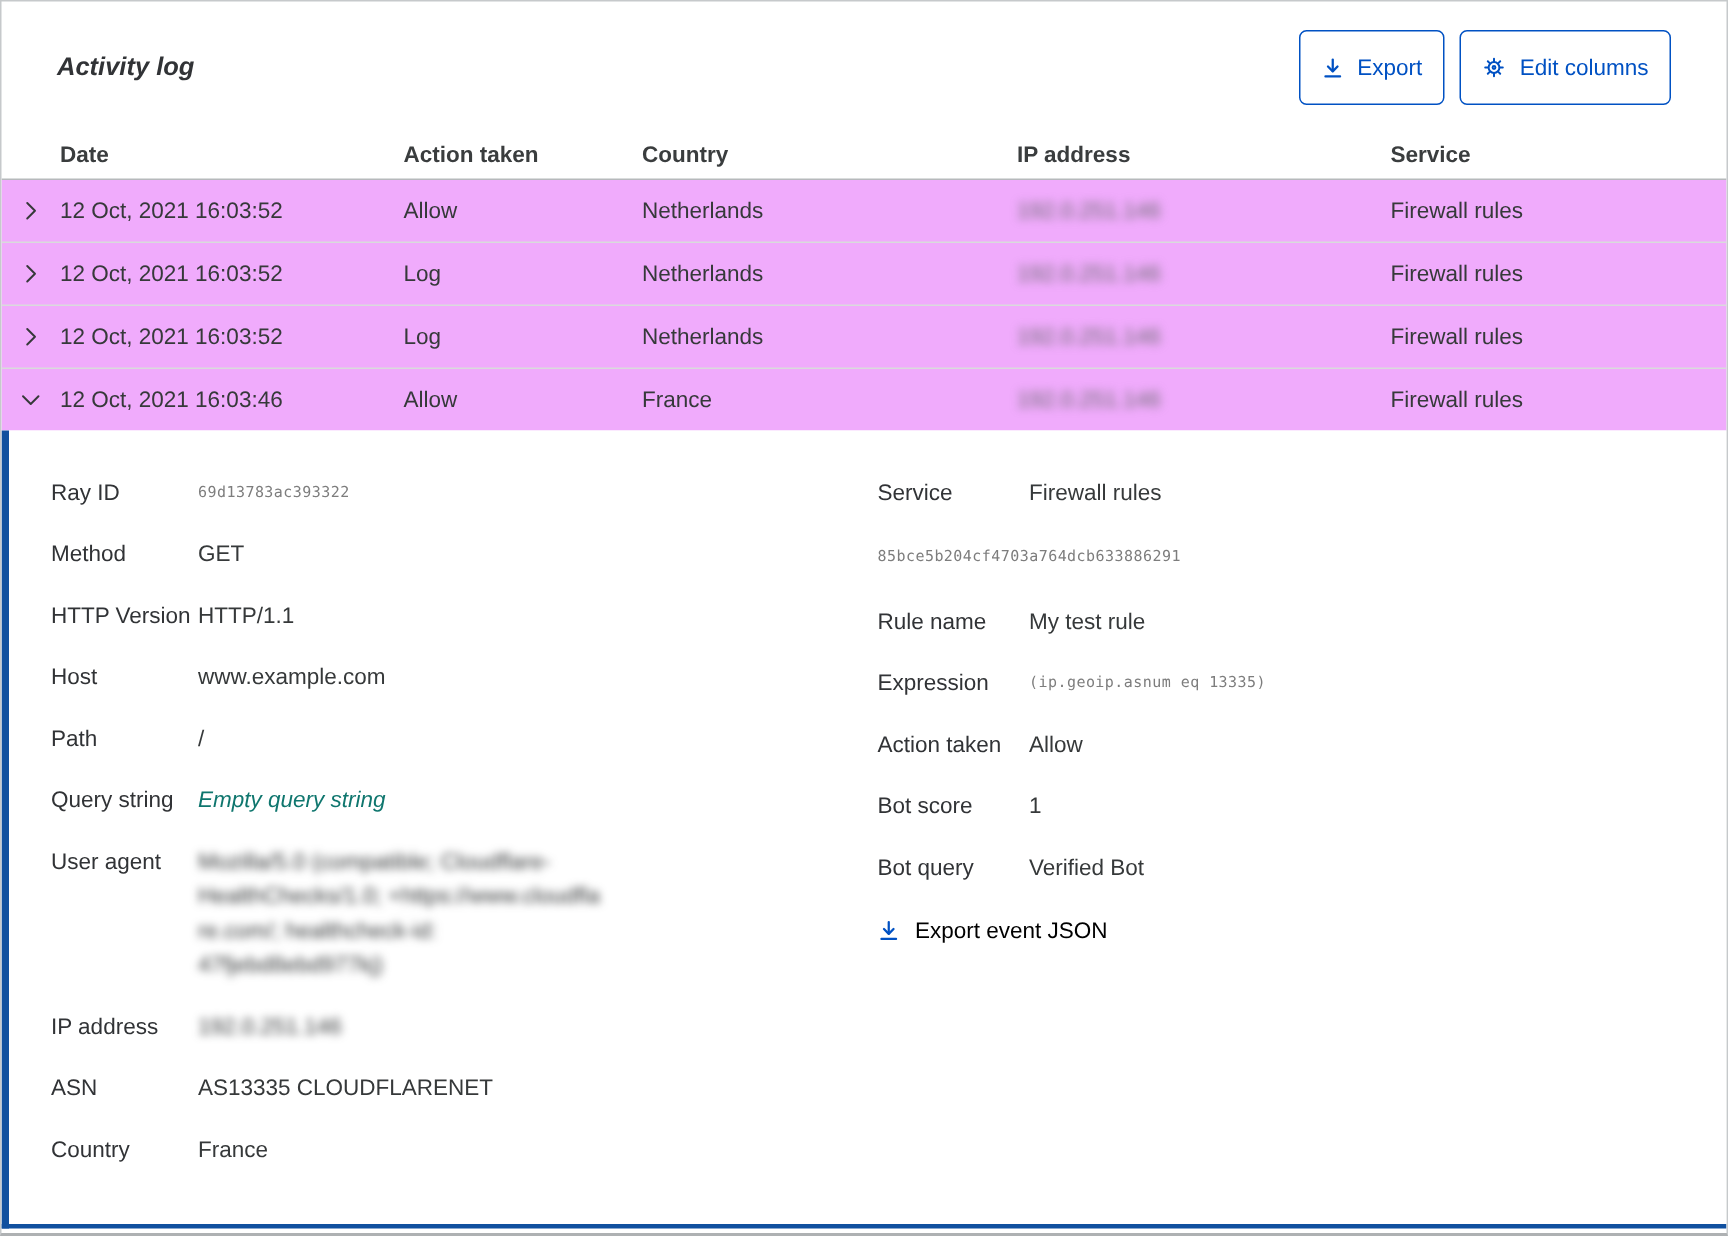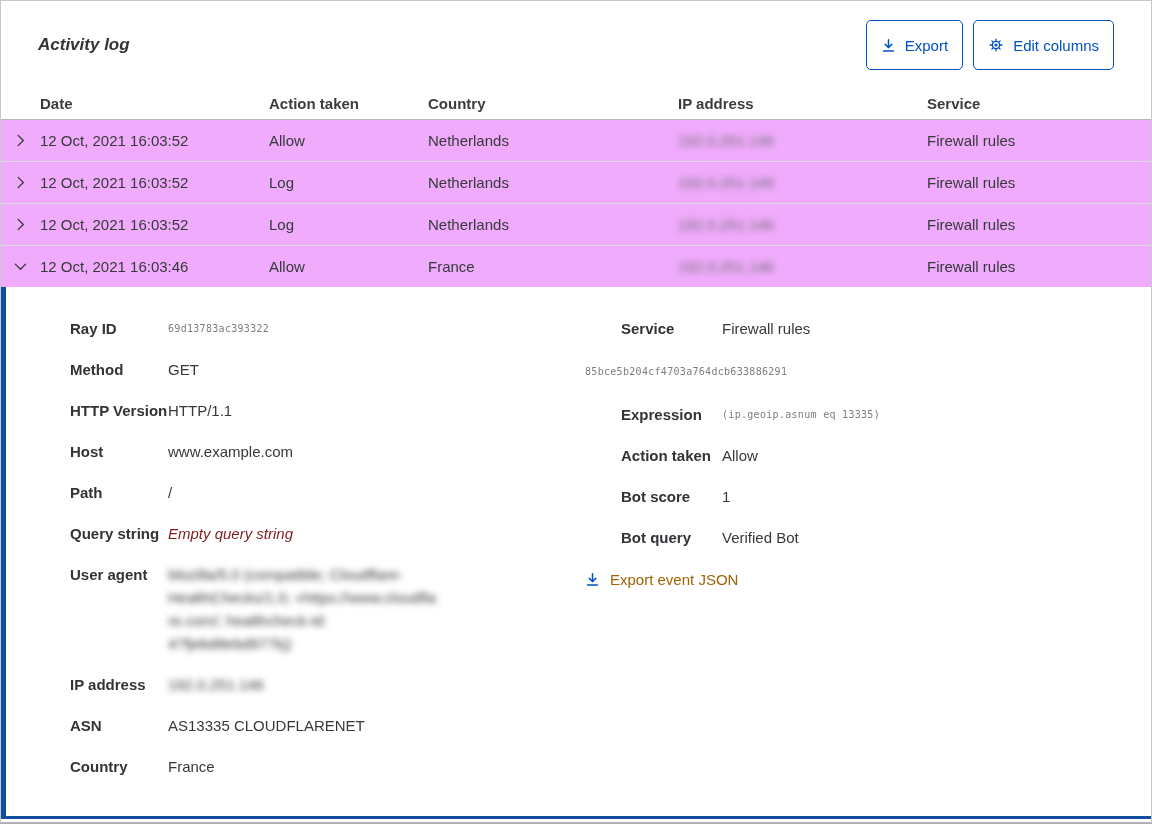--- a/index.html
+++ b/index.html
@@ -29,29 +29,29 @@
   .blur{color:#5d6062;filter:blur(3px);user-select:none;}
   .blur-sm{color:#6a6d6f;filter:blur(3.2px);user-select:none;}
   
   .detail{
     border-left:5px solid #10509f;border-bottom:3px solid #10509f;
     display:flex;padding:30px 0 38px 28px;background:#fff;
   }
   .col-left{width:551px;flex:none;}
   .col-right{flex:1;min-width:0;}
   .drow{display:flex;margin-bottom:18px;}
-  .dlabel{font-weight:700;width:98px;flex:none;line-height:23px;color:#313336;margin-left:36px;}
+  .dlabel{font-weight:400;width:98px;flex:none;line-height:23px;color:#313336;}
   .col-right .dlabel{width:101px;}
   .dvalue{line-height:23px;color:#36393a;}
   .mono{font-family:"DejaVu Sans Mono",monospace;font-size:10px;color:#7d7d7d;letter-spacing:.3px;}
   .wrapid{max-width:260px;word-break:break-all;line-height:26px;display:inline-block;}
-  .italic{font-style:italic;color:#7f1d1d;}
+  .italic{font-style:italic;color:#0f766e;}
   .ua-line{display:block;line-height:23px;}
   .link{
-    display:inline-flex;align-items:center;gap:10px;color:#a16207;cursor:pointer;
+    display:inline-flex;align-items:center;gap:10px;color:#000000;cursor:pointer;
     margin-top:4px;font-size:15px;
   }
 </style>
 </head>
 <body>
 
 <div class="frame">
 
   <div class="topbar">
     <div class="page-title">Activity log</div>
@@ -205,20 +205,24 @@
 
         <div class="drow">
           <div class="dlabel">Service</div>
           <div class="dvalue">Firewall rules</div>
         </div>
 
         <div class="drow">
           <div class="dvalue"><span class="mono wrapid">85bce5b204cf4703a764dcb633886291</span></div>
         </div>
 
+        <div class="drow">
+          <div class="dlabel">Rule name</div>
+          <div class="dvalue">My test rule</div>
+        </div>
 
         <div class="drow">
           <div class="dlabel">Expression</div>
           <div class="dvalue mono">(ip.geoip.asnum eq 13335)</div>
         </div>
 
         <div class="drow">
           <div class="dlabel">Action taken</div>
           <div class="dvalue">Allow</div>
         </div>

